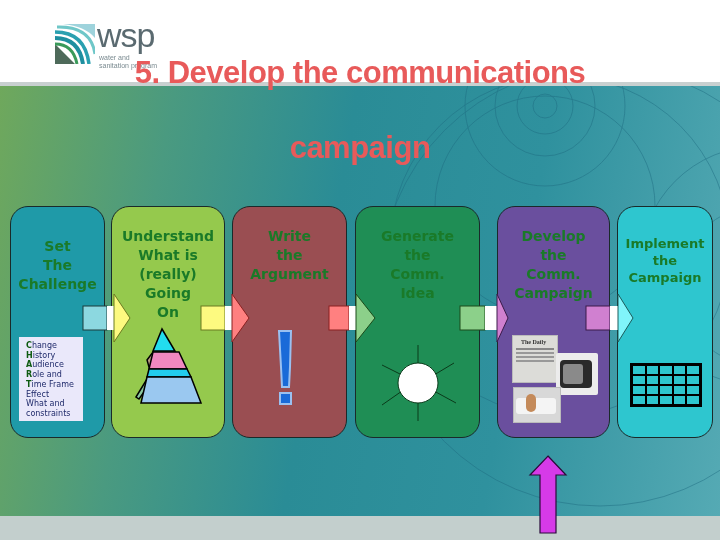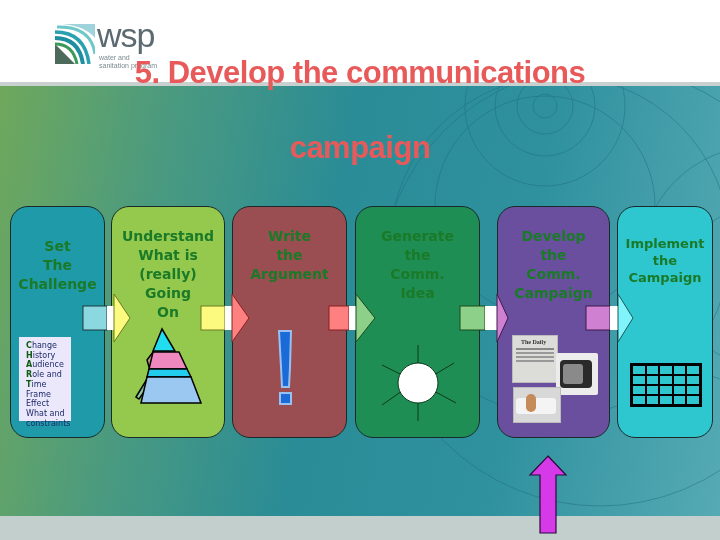--- a/index.html
+++ b/index.html
@@ -22,21 +22,21 @@
   .step { position:absolute; top:206px; height:232px; border:1.5px solid #1a2a2a; border-radius:18px; box-sizing:border-box; }
   .step-label { position:absolute; left:0; width:100%; text-align:center; font-family:"DejaVu Sans", sans-serif; font-weight:bold; color:#1a7a28; font-size:14px; line-height:19px; }
 
   .s1 { left:10px; width:95px; background:#1f9aa8; }
   .s2 { left:111px; width:114px; background:#95c94d; }
   .s3 { left:232px; width:115px; background:#9a4e52; }
   .s4 { left:355px; width:125px; background:#1f8e55; }
   .s5 { left:497px; width:113px; background:#6a4f9e; }
   .s6 { left:617px; width:96px; background:#2ec6cf; }
 
-  .chart-box { position:absolute; left:8px; top:130px; width:52px; height:84px; background:#eae8fa; font-family:"DejaVu Sans", sans-serif; font-size:8px; line-height:9.7px; color:#1f2a6a; padding:4px 0 0 7px; box-sizing:border-box; }
+  .chart-box { position:absolute; left:8px; top:130px; width:64px; height:84px; background:#eae8fa; font-family:"DejaVu Sans", sans-serif; font-size:8px; line-height:9.7px; color:#1f2a6a; padding:4px 0 0 7px; box-sizing:border-box; }
   .chart-box .cap { color:#0d5a10; font-weight:bold; }
 
   .grid { position:absolute; left:12px; top:156px; width:72px; height:44px; border:2px solid #000; display:grid; grid-template-columns:repeat(5,1fr); grid-template-rows:repeat(4,1fr); box-sizing:border-box; }
   .grid div { border:1px solid #000; }
 
   .up-arrow { position:absolute; left:528px; top:455px; }
 </style>
 </head>
 <body>
 

